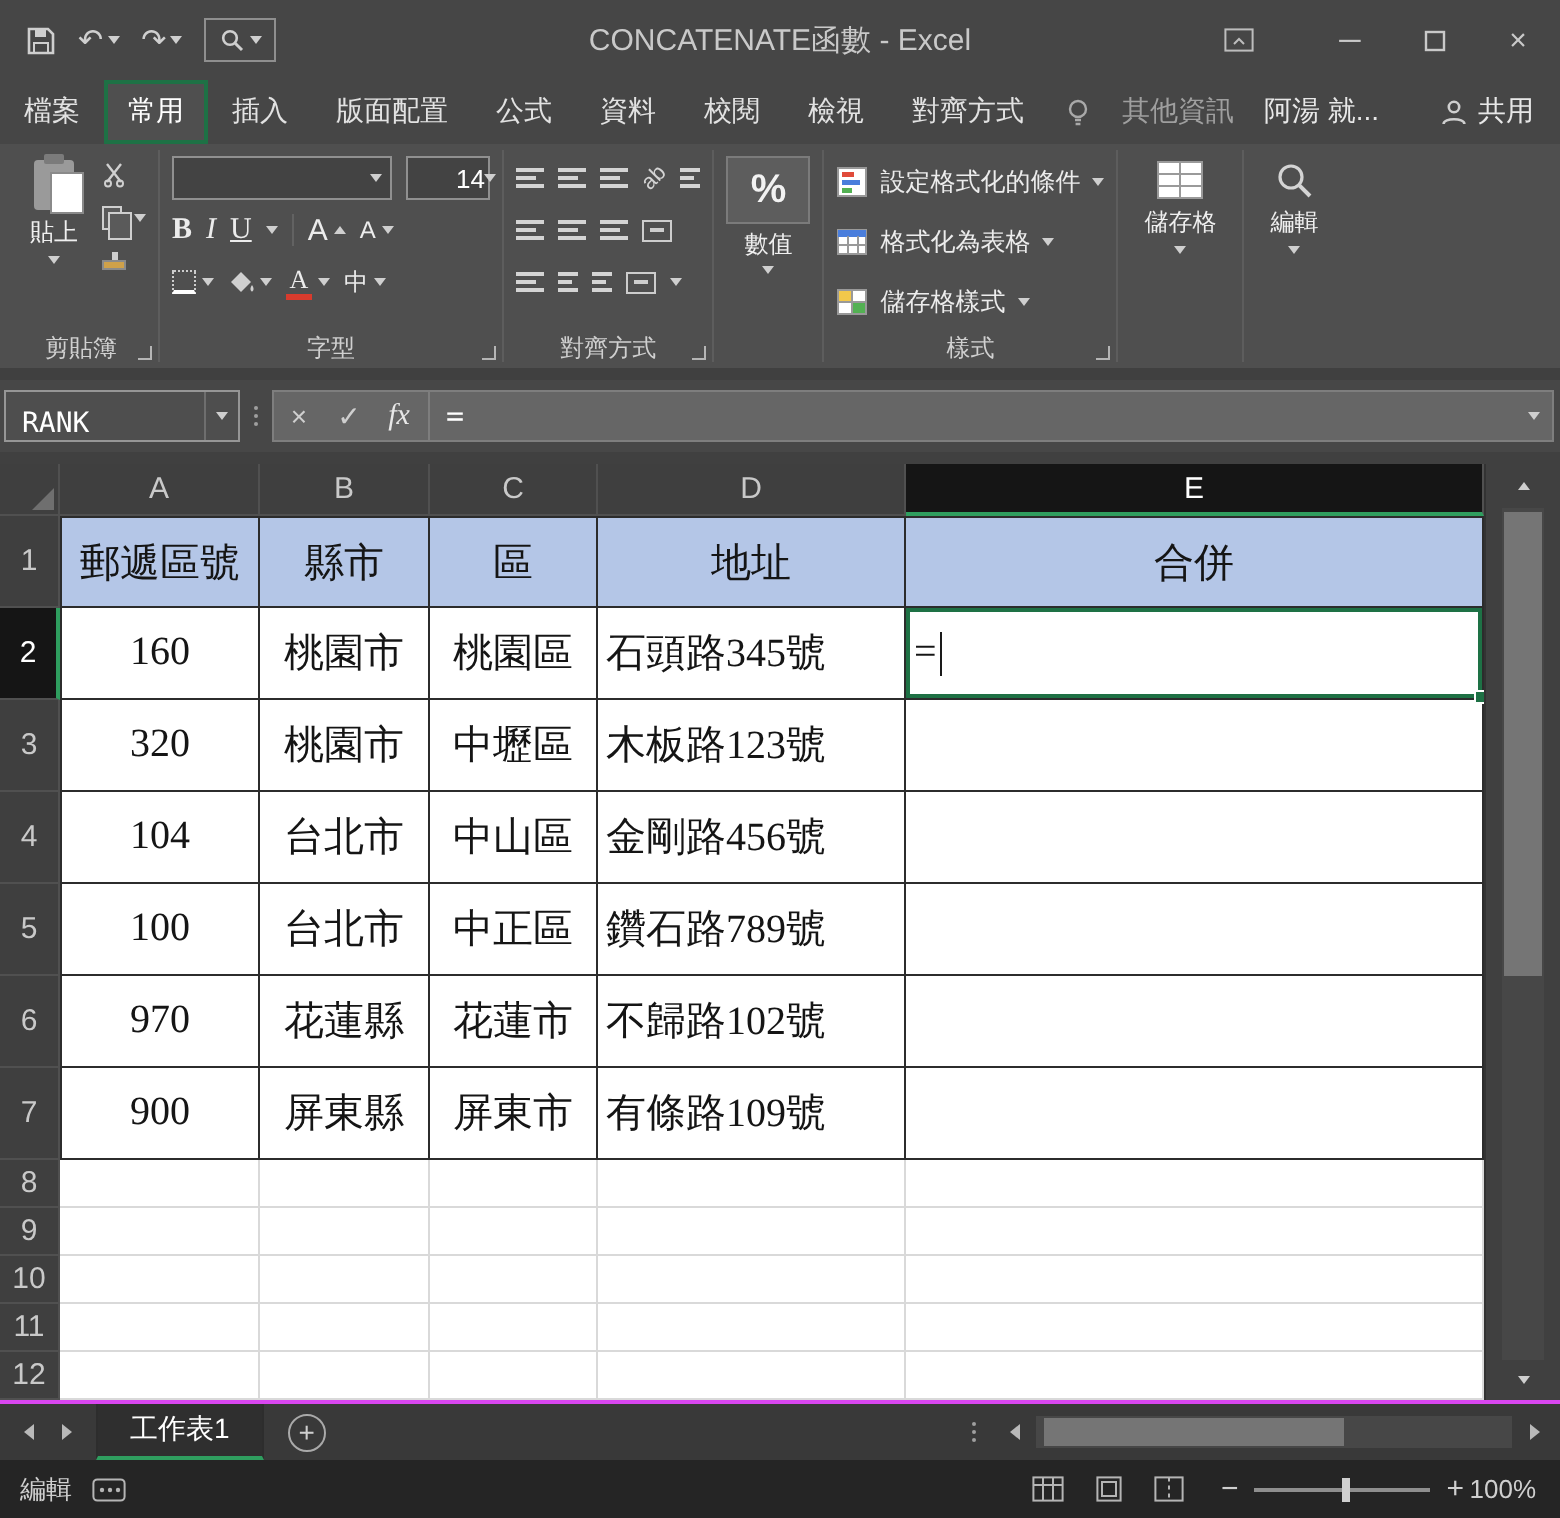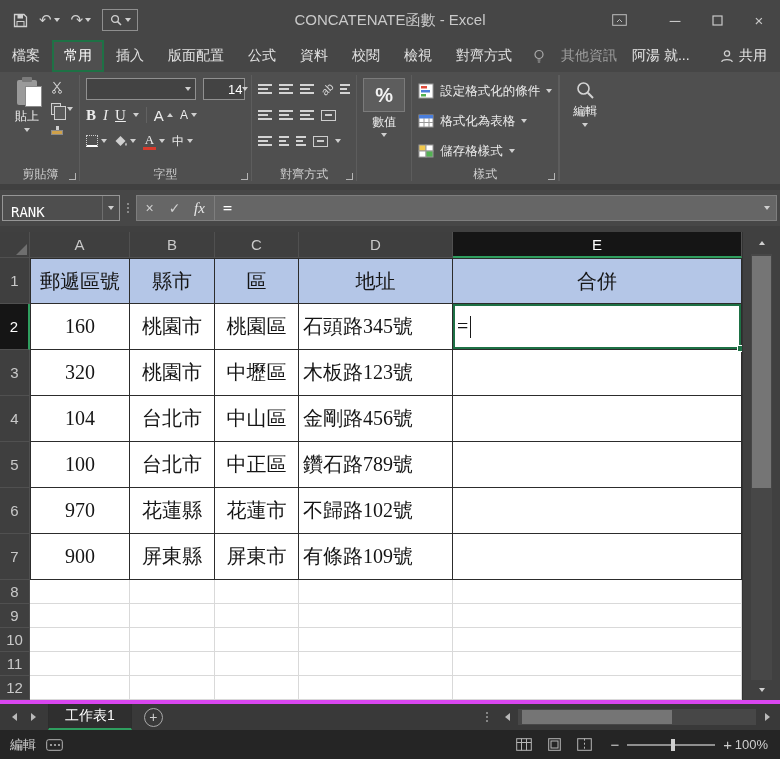--- a/index.html
+++ b/index.html
@@ -115,21 +115,21 @@
   .handle { position:absolute; right:-3px; bottom:-3px; width:7px; height:7px; background:#1e7145; border:1px solid #fff; z-index:2; }
 
   
   .vscroll { width:38px; flex:none; position:relative; background:#404040; border-left:1px solid #333; }
   .vsu { position:absolute; top:2px; left:0; right:0; height:18px; display:flex; align-items:center; justify-content:center; }
   .vsd { position:absolute; bottom:2px; left:0; right:0; height:16px; display:flex; align-items:center; justify-content:center; }
   .vstrack { position:absolute; top:22px; bottom:20px; left:8px; width:21px; background:#474747; }
   .vsthumb { position:absolute; top:2px; left:1px; right:1px; height:232px; background:#757575; }
 
   
-  .sheetbar { height:30px; flex:none; background:#393939; display:flex; align-items:center; border-top:4px solid #d946ef; }
+  .sheetbar { height:30px; flex:none; background:#393939; display:flex; align-items:center; border-top:2px solid #d946ef; }
   .snav { display:flex; gap:14px; padding:0 12px; align-items:center; }
   .sheet-tab { height:100%; display:flex; align-items:center; padding:0 16px; background:#2f2f2f; color:#fff; font-size:14px; border-bottom:2px solid #2f9e5f; border-left:1px solid #2d2d2d; border-right:1px solid #2d2d2d; }
   .addsheet { width:19px; height:19px; border:1px solid #a9a9a9; border-radius:50%; color:#cfcfcf; display:flex; align-items:center; justify-content:center; font-size:14px; margin-left:12px; }
   .sspacer { flex:1; }
   .hscroll { display:flex; align-items:center; margin-right:4px; gap:2px; }
   .hsbtn { width:18px; height:16px; display:flex; align-items:center; justify-content:center; }
   .hstrack { width:238px; height:16px; background:#474747; position:relative; }
   .hsthumb { position:absolute; left:4px; top:1px; bottom:1px; width:150px; background:#757575; }
   .shsplit { margin-right:10px; }
 
@@ -407,20 +407,32 @@
       </div>
       <div class="glabel">
           <span>樣式</span>
           <span class="launch"></span>
         </div>
     </div>
 
     <div class="gsep"></div>
 
     <div class="group">
+      <div class="gbody">
+        <div class="bigbtn">
+          <svg width="24" height="20">
+              <rect x="1" y="1" width="22" height="18" fill="#fff" stroke="#9a9a9a"></rect>
+              <line x1="1" y1="7" x2="23" y2="7" stroke="#9a9a9a"></line>
+              <line x1="1" y1="13" x2="23" y2="13" stroke="#9a9a9a"></line>
+              <line x1="12" y1="1" x2="12" y2="19" stroke="#9a9a9a"></line>
+            </svg>
+          <span>儲存格</span>
+          <span class="td"></span>
+        </div>
+      </div>
       <div class="glabel"></div>
     </div>
 
     <div class="gsep"></div>
 
     <div class="group">
       <div class="gbody">
         <div class="bigbtn">
           <svg width="20" height="20">
               <circle cx="8.5" cy="8.5" r="5.5" fill="none" stroke="#d4d4d4" stroke-width="1.6"></circle>

